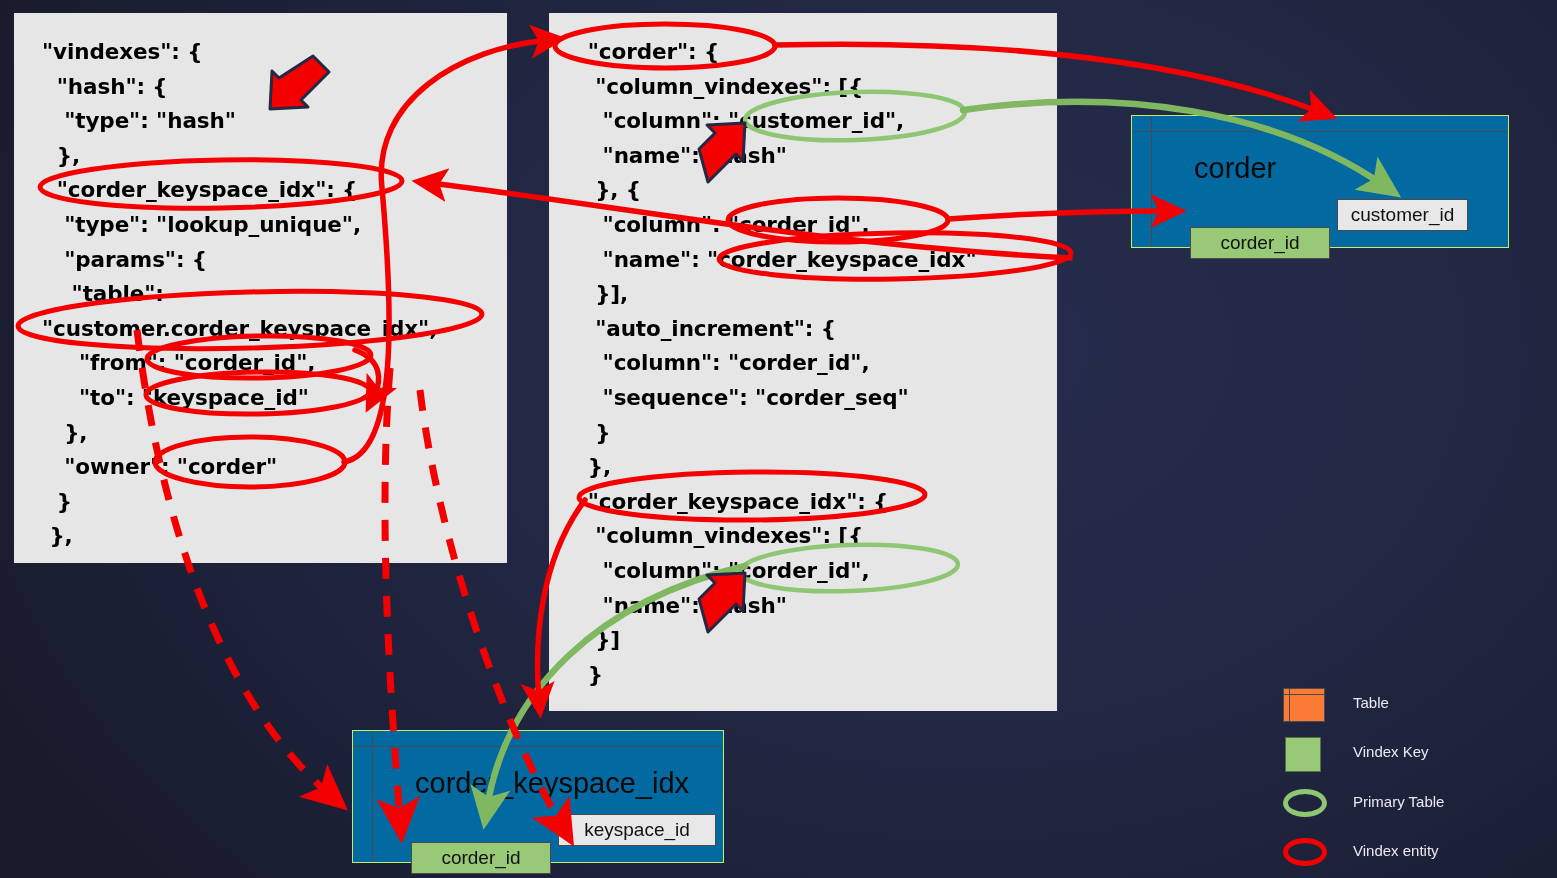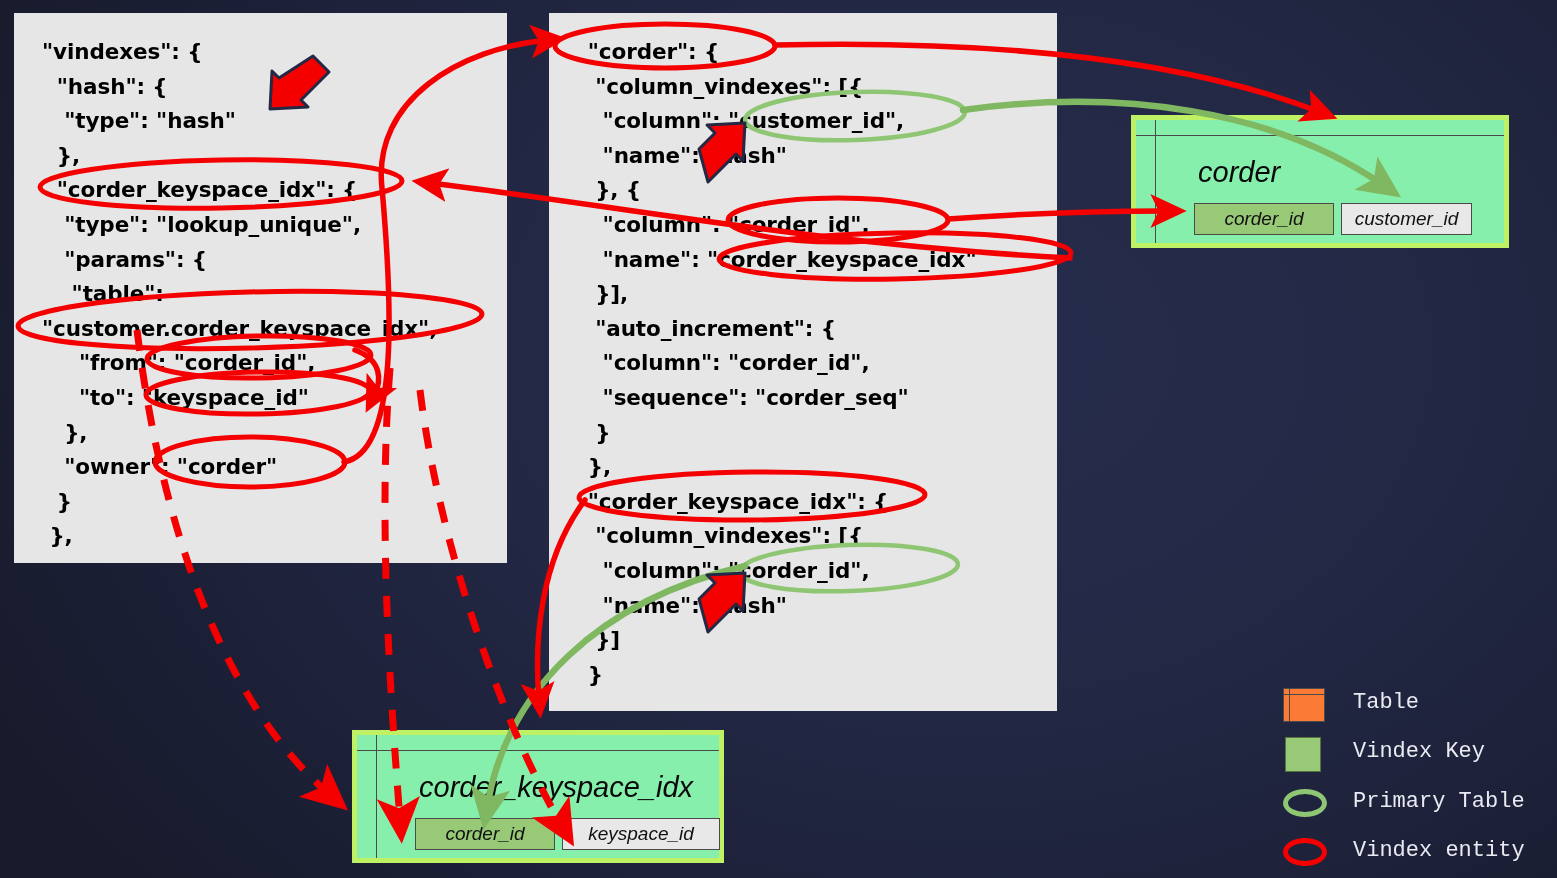--- a/index.html
+++ b/index.html
@@ -47,24 +47,23 @@
     left: 549px;
     top: 13px;
     width: 508px;
     height: 698px;
     padding: 22px 0 0 24px;
   }
 
   
   .tbl {
     position: absolute;
-    background: #86efac;
-    border: 5px solid #bef264;
-    box-sizing: border-box;
-    font-style: italic;
+    background: #0369a1;
+    border: 1px solid #bef264;
+    box-sizing: border-box;
   }
   .tbl .tbl-topbar {
     position: absolute;
     left: 0; top: 0; right: 0;
     height: 16px;
     border-bottom: 1px solid #4a4a4a;
     box-sizing: border-box;
   }
   .tbl .tbl-leftbar {
     position: absolute;
@@ -85,21 +84,21 @@
     border: 1px solid #4a4a4a;
     box-sizing: border-box;
     font-family: "Liberation Sans", sans-serif;
     font-size: 19px;
     color: #111111;
     text-align: center;
     line-height: 30px;
     height: 32px;
     background: #e8e8e8;
   }
-  .col-chip.pk { background: #97c977; }
+  .col-chip.pk { background: #97c977; margin-top: 28px; }
 
   #tbl-corder { left: 1131px; top: 115px; width: 378px; height: 133px; }
   #tbl-corder .tbl-title { left: 62px; top: 36px; }
   #tbl-corder .chip-a { left: 58px; top: 83px; width: 140px; }
   #tbl-corder .chip-b { left: 205px; top: 83px; width: 131px; }
 
   #tbl-cki { left: 352px; top: 730px; width: 372px; height: 133px; }
   #tbl-cki .tbl-title { left: 62px; top: 36px; }
   #tbl-cki .chip-a { left: 58px; top: 83px; width: 140px; }
   #tbl-cki .chip-b { left: 205px; top: 83px; width: 158px; text-align: center; }
@@ -113,22 +112,22 @@
   }
   .legend-row {
     position: absolute;
     left: 0;
     height: 40px;
   }
   .legend-row .lbl {
     position: absolute;
     left: 70px;
     top: 0px;
-    font-family: Liberation Mono, monospace;
-    font-size: 22px;
+    font-family: Liberation Sans, sans-serif;
+    font-size: 15px;
     color: #eaeaf2;
     white-space: nowrap;
     line-height: 30px;
   }
   .sw-table {
     position: absolute;
     left: 0; top: 0;
     width: 42px; height: 34px;
     background: #fb7b36;
     border: 1px solid #4a4a4a;

